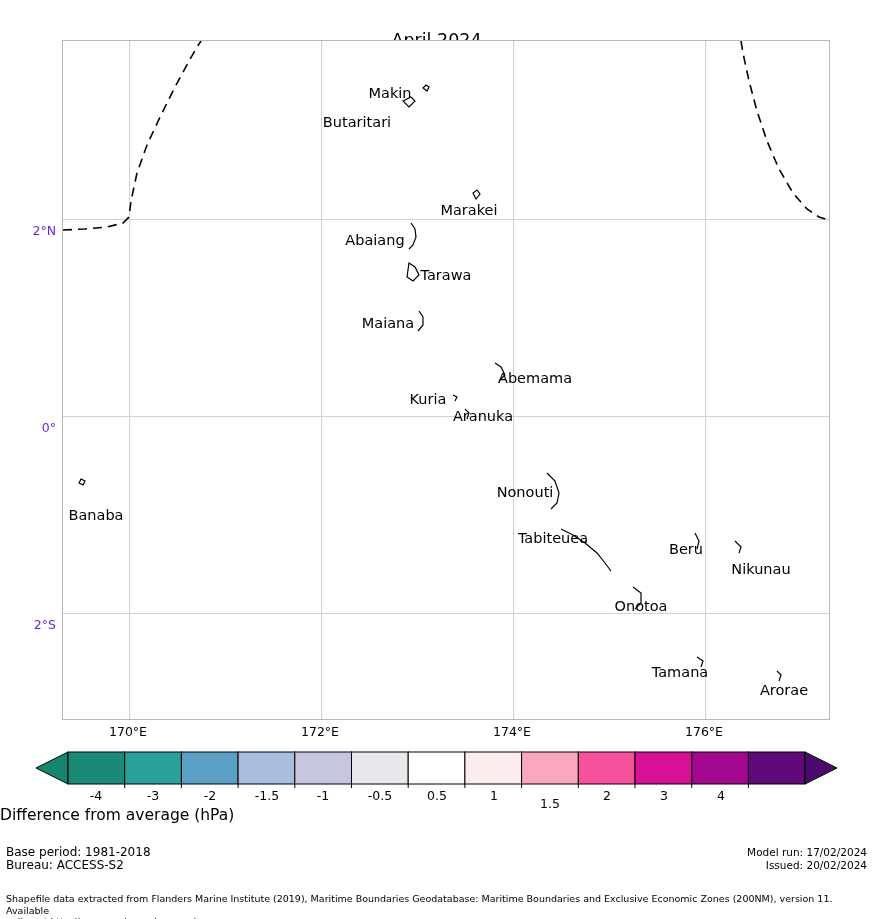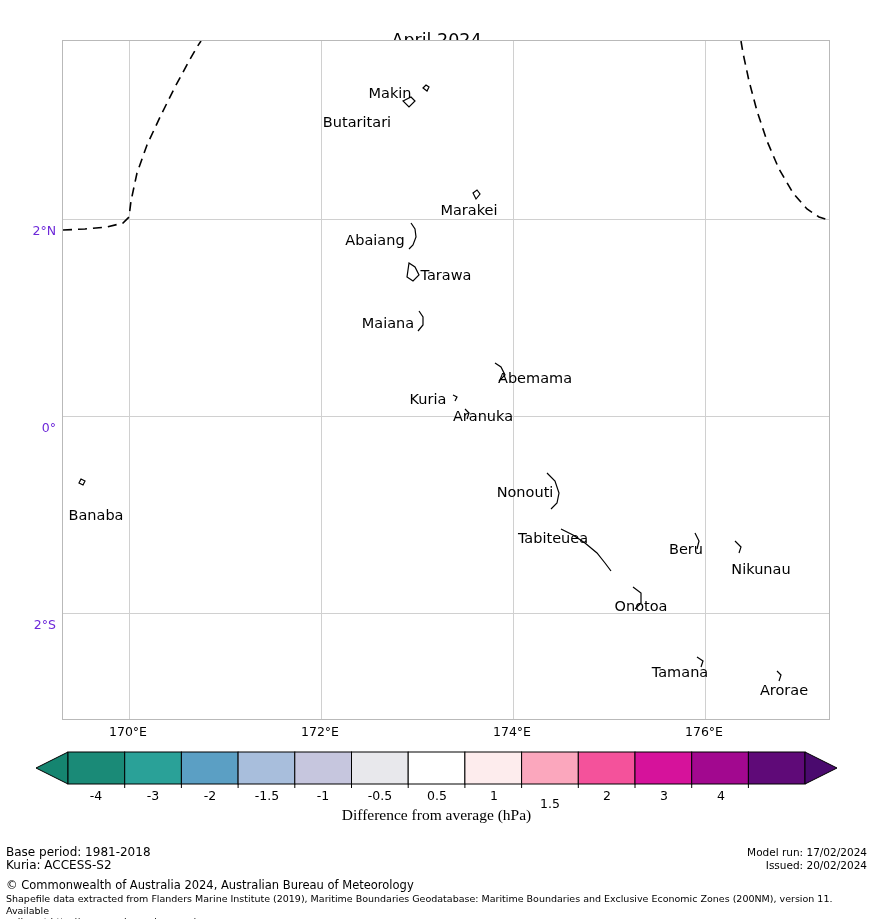--- a/index.html
+++ b/index.html
@@ -113,24 +113,23 @@
     font-size: 12.5px;
     color: #000;
     transform: translateX(-50%);
     white-space: nowrap;
   }
   .cbar-title {
     position: absolute;
     left: 0;
     top: 62px;
     width: 873px;
-    text-align: center;
+    text-align: left;
     font-size: 15.5px;
     color: #000;
-    font-family: Liberation Serif, serif;
   }
 
   
   .footer-left {
     position: absolute;
     left: 6px;
     top: 846px;
     font-size: 12px;
     line-height: 13px;
     color: #000;
@@ -306,28 +305,27 @@
     <div class="cbar-tick" style="left:550px; top:44px;margin-top:8px;">1.5</div>
     <div class="cbar-tick" style="left:607px; top:44px;">2</div>
     <div class="cbar-tick" style="left:664px; top:44px;">3</div>
     <div class="cbar-tick" style="left:721px; top:44px;">4</div>
 
     <div class="cbar-title">Difference from average (hPa)</div>
   </div>
 
   <div class="footer-left">
     <div>Base period: 1981-2018</div>
-    <div>Kuria: ACCESS-S2</div>
+    <div>Bureau: ACCESS-S2</div>
   </div>
 
   <div class="footer-right">
     <div>Model run: 17/02/2024</div>
     <div>Issued: 20/02/2024</div>
   </div>
 
-  <div class="copyright">© Commonwealth of Australia 2024, Australian Bureau of Meteorology</div>
 
   <div class="shapenote">
     <span>Shapefile data extracted from Flanders Marine Institute (2019), Maritime Boundaries Geodatabase: Maritime Boundaries and Exclusive Economic Zones (200NM), version 11. Available</span><br>
     <span>online at http://www.marineregions.org/.</span>
   </div>
 
 </div>
 
 </body></html>

